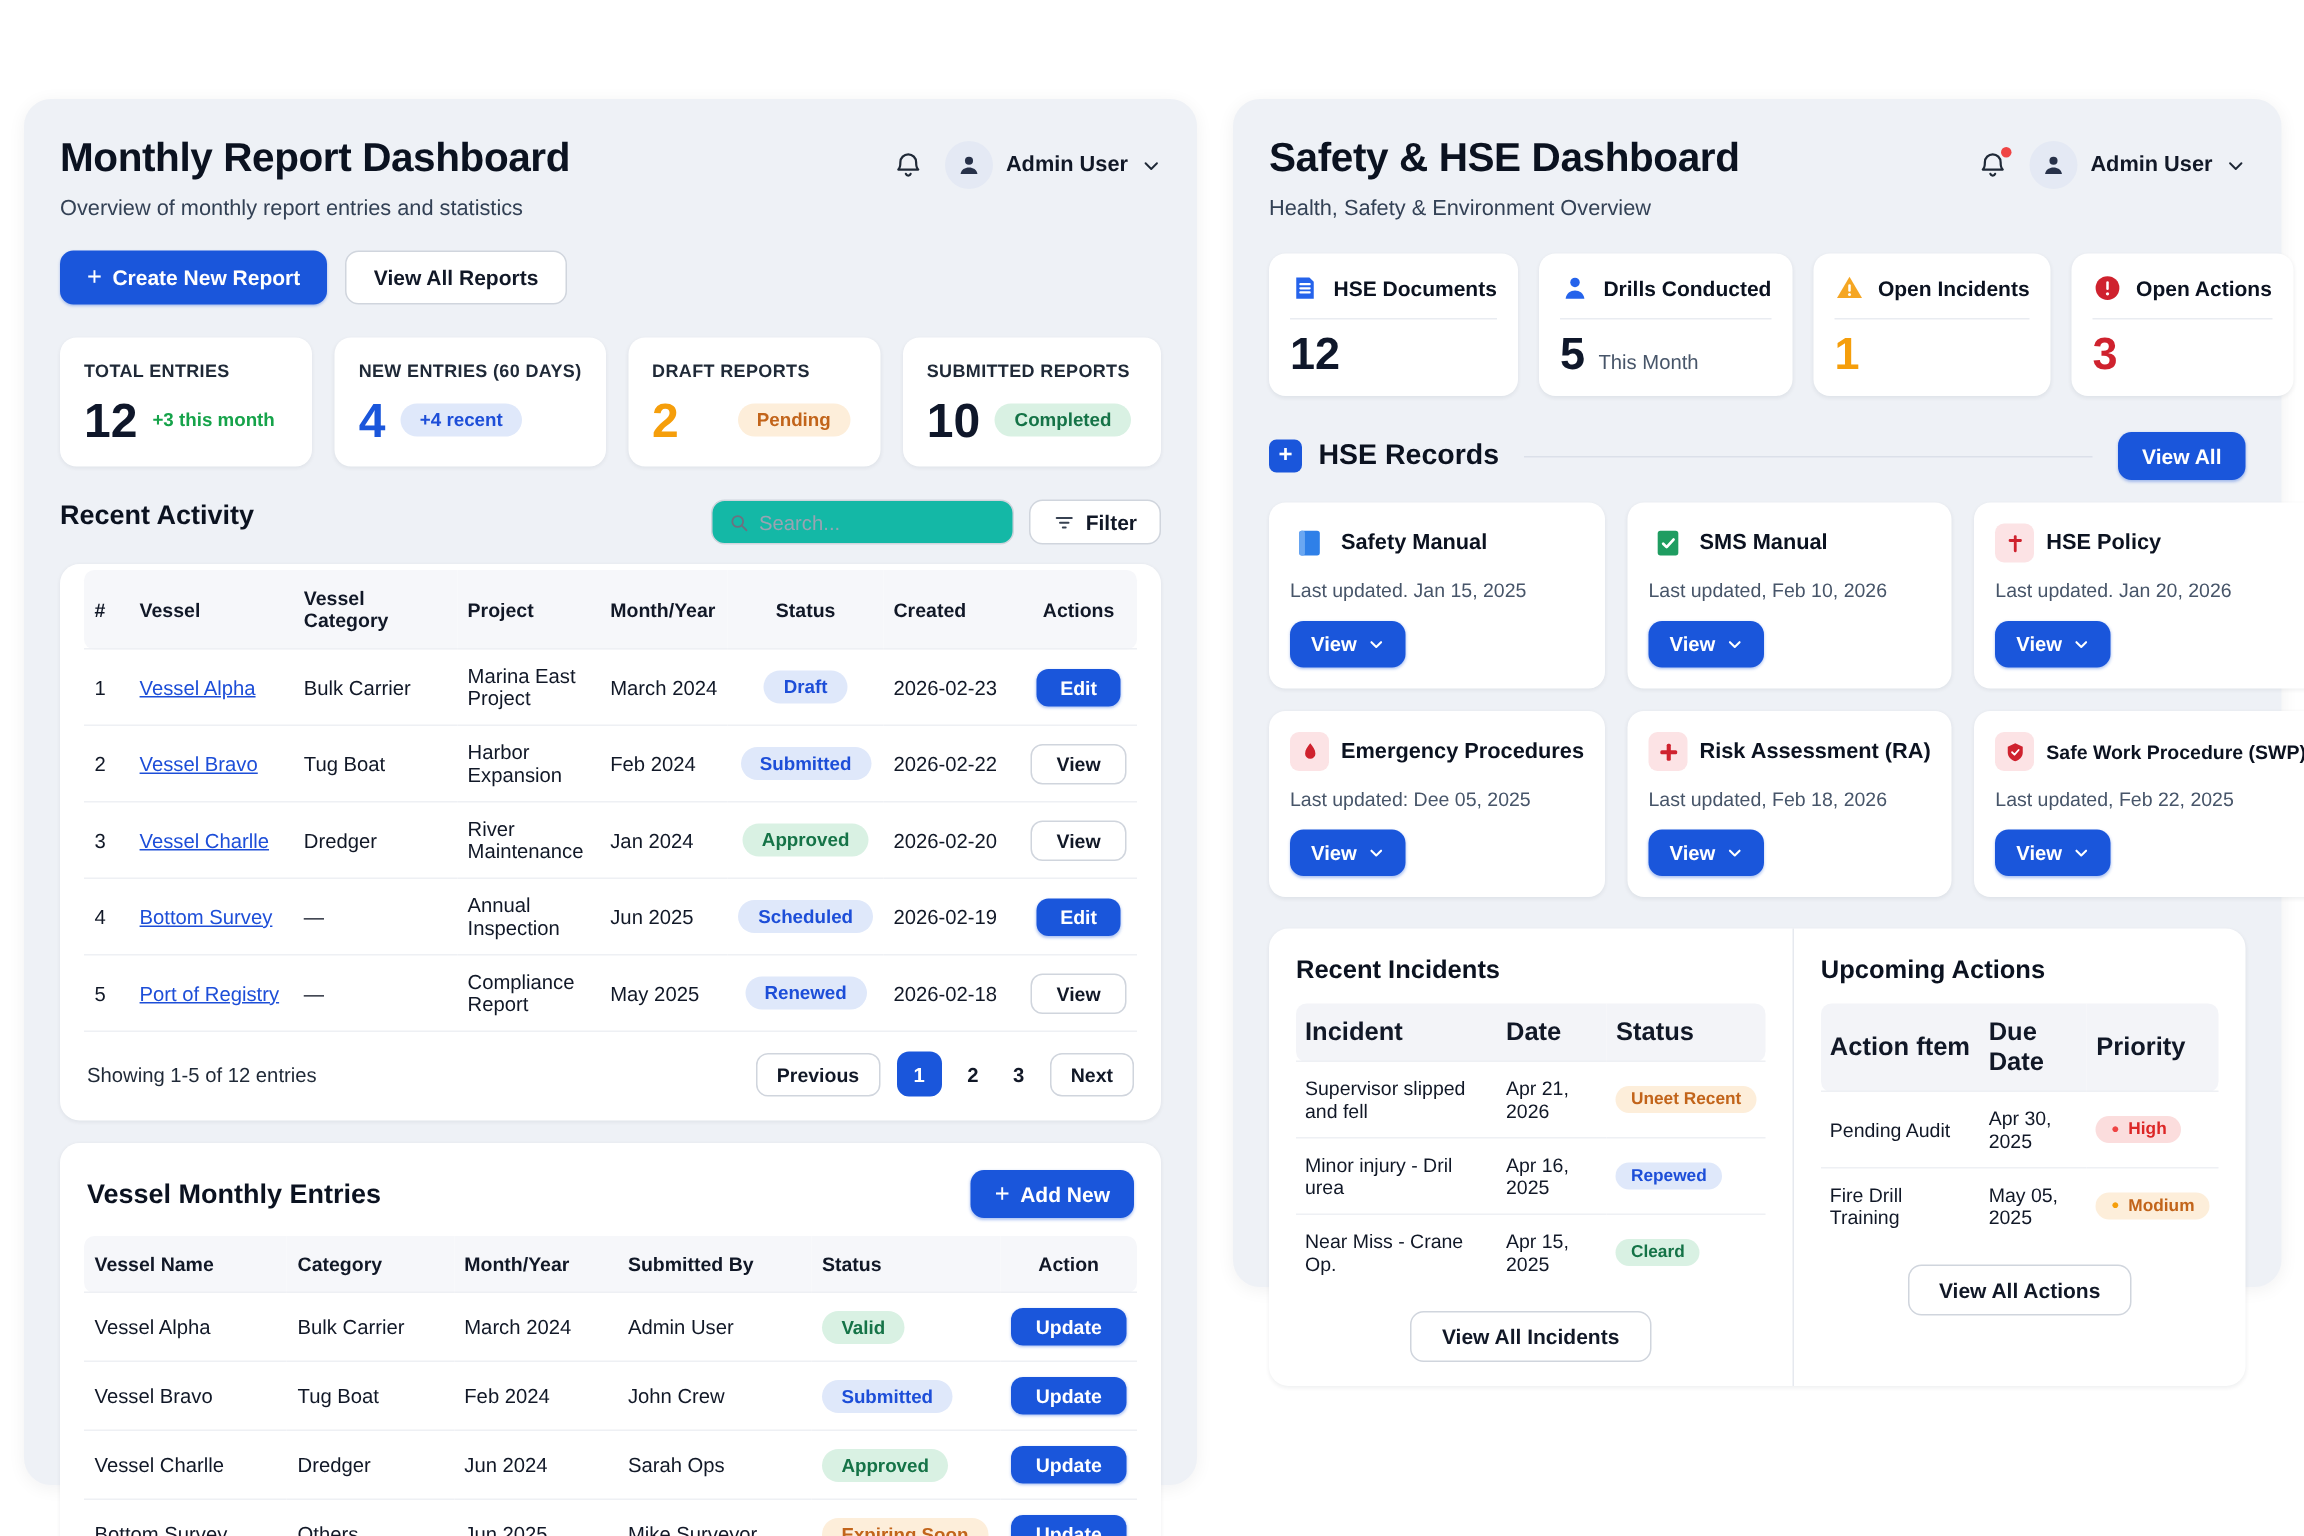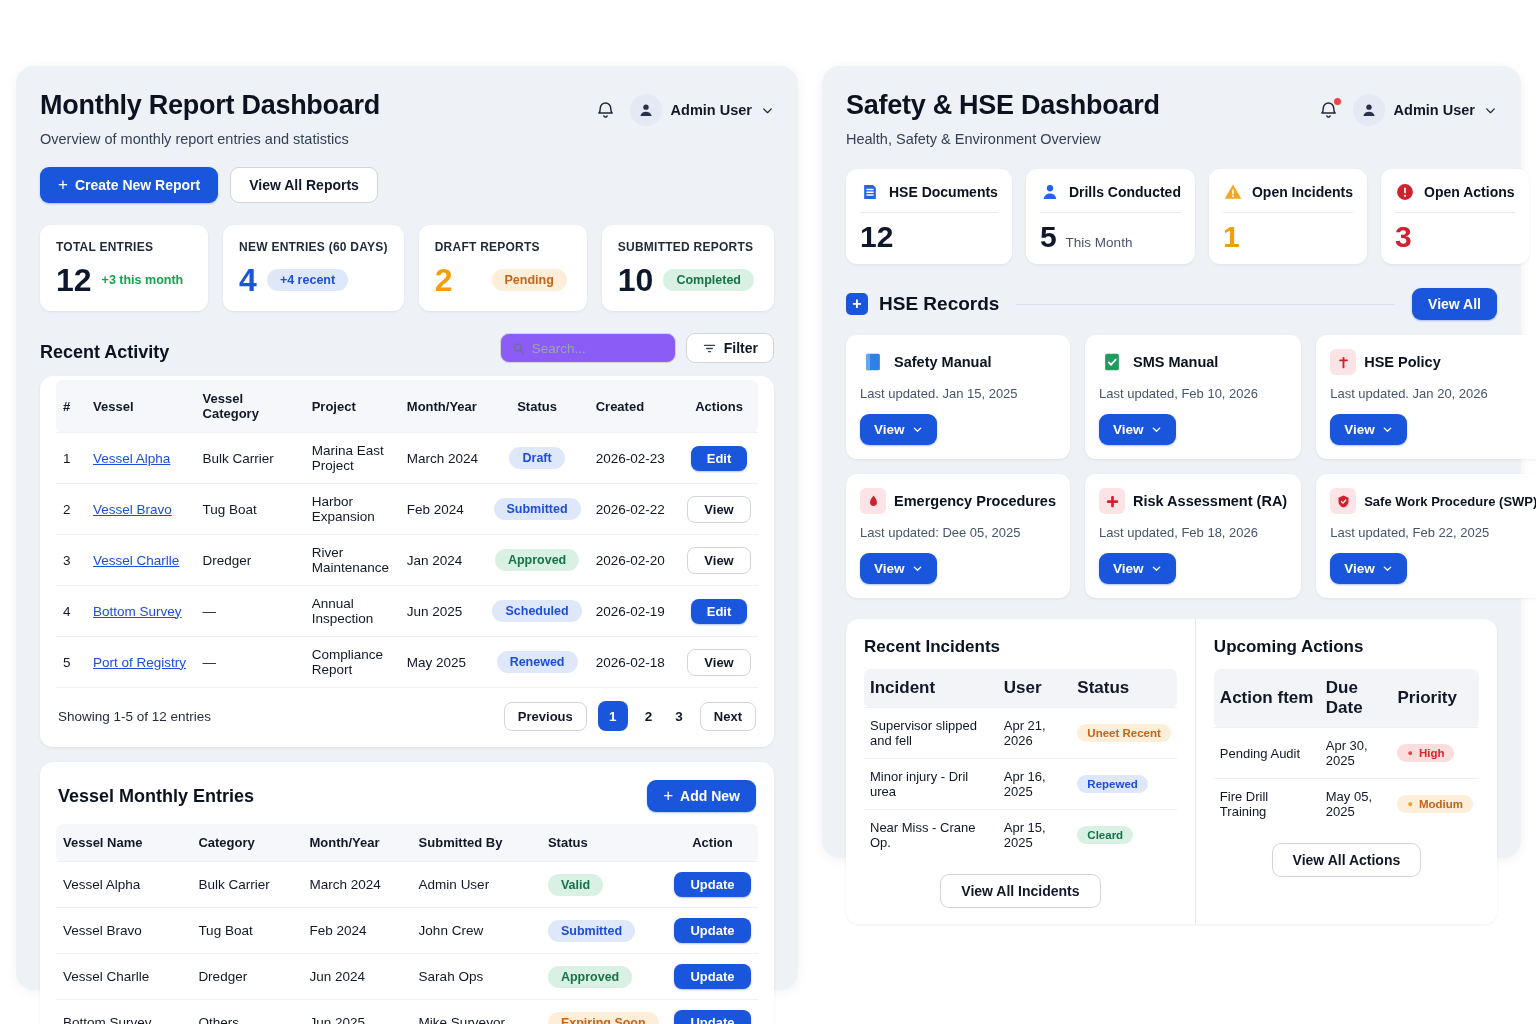--- a/index.html
+++ b/index.html
@@ -46,23 +46,23 @@
   .pill.blue   { background: #dfe8fa; color: #1d4ed8; }
   .pill.green  { background: #d9f1e3; color: #157347; }
   .pill.orange { background: #fdeeda; color: #c2641a; }
   .pill.dot::before { content: "●"; font-size: 9px; margin-right: 6px; vertical-align: 1px; }
   .pill.red-dot { background: #fbdddd; color: #dc2626; }
   .pill.red-dot::before { color: #ef4444; }
   .pill.orange.dot::before { color: #f59e0b; }
   .pill.green.dot::before { color: #16a34a; }
 
   
-  .sec-head { display: flex; justify-content: space-between; align-items: flex-end; margin-bottom: 13px; }
+  .sec-head { display: flex; justify-content: space-between; align-items: flex-start; margin-bottom: 13px; }
   .sec-title { font-size: 18px; font-weight: 700; color: #0b1220; }
-  .search-box { display: flex; align-items: center; gap: 7px; background: #8b5cf6; border: 1px solid #d0d5dd; border-radius: 9px; padding: 6px 11px; width: 176px; }
+  .search-box { display: flex; align-items: center; gap: 7px; background: #14b8a6; border: 1px solid #d0d5dd; border-radius: 9px; padding: 6px 11px; width: 202px; }
   .search-box input { border: none; outline: none; font-family: inherit; font-size: 13.5px; width: 100%; color: #111827; background: transparent; }
   .search-box input::placeholder { color: #9aa3b2; }
   .head-tools { display: flex; gap: 10px; }
 
   
   .card { background: #fff; border-radius: 13px; box-shadow: 0 1px 3px rgba(16,24,40,.07); padding: 4px 16px 6px; }
   table { border-collapse: collapse; width: 100%; }
   th { font-size: 13px; font-weight: 700; color: #111827; text-align: left; padding: 11px 7px; background: #f6f7fa; }
   td { font-size: 13.5px; color: #111827; padding: 10px 7px; border-top: 1px solid #eef0f4; }
   thead th:first-child { border-radius: 7px 0 0 7px; }
@@ -574,21 +574,21 @@
         <div class="bc-title">Recent Incidents</div>
         <table>
           <colgroup>
               <col style="width:168px">
               <col style="width:88px">
               <col style="width:92px">
             </colgroup>
           <thead>
               <tr>
             <th>Incident</th>
-            <th>User</th>
+            <th>Date</th>
             <th>Status</th>
           </tr>
             </thead>
           <tbody>
             <tr>
               <td>Supervisor slipped and fell</td>
               <td>Apr 21, 2026</td>
               <td><span class="pill orange mini">Uneet Recent</span></td>
             </tr>
             <tr>

